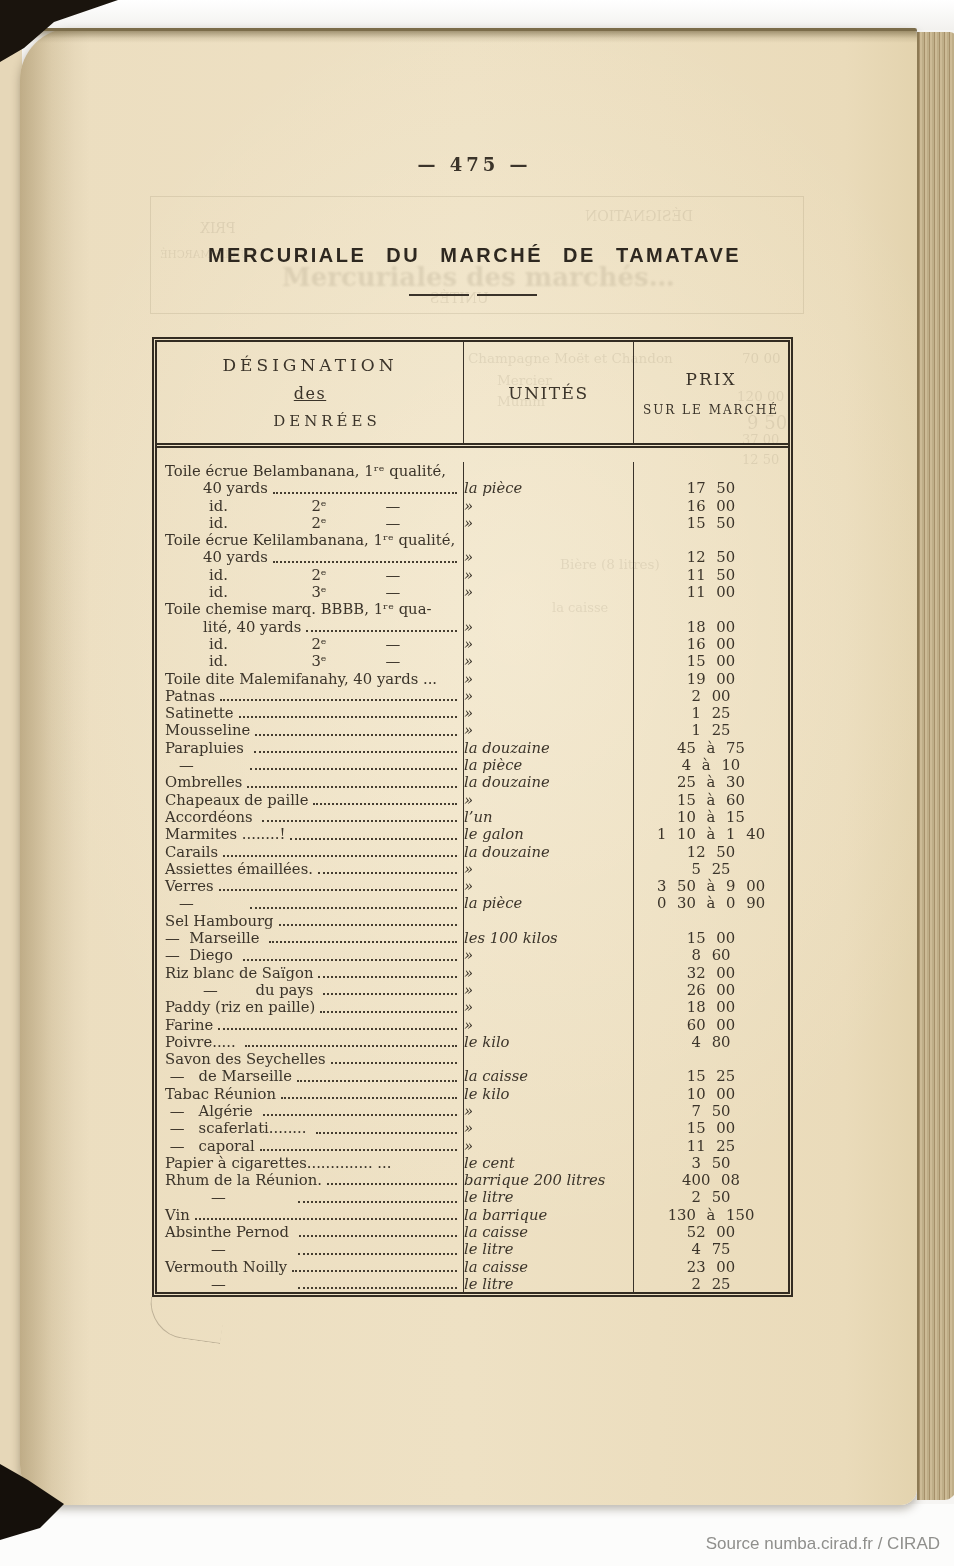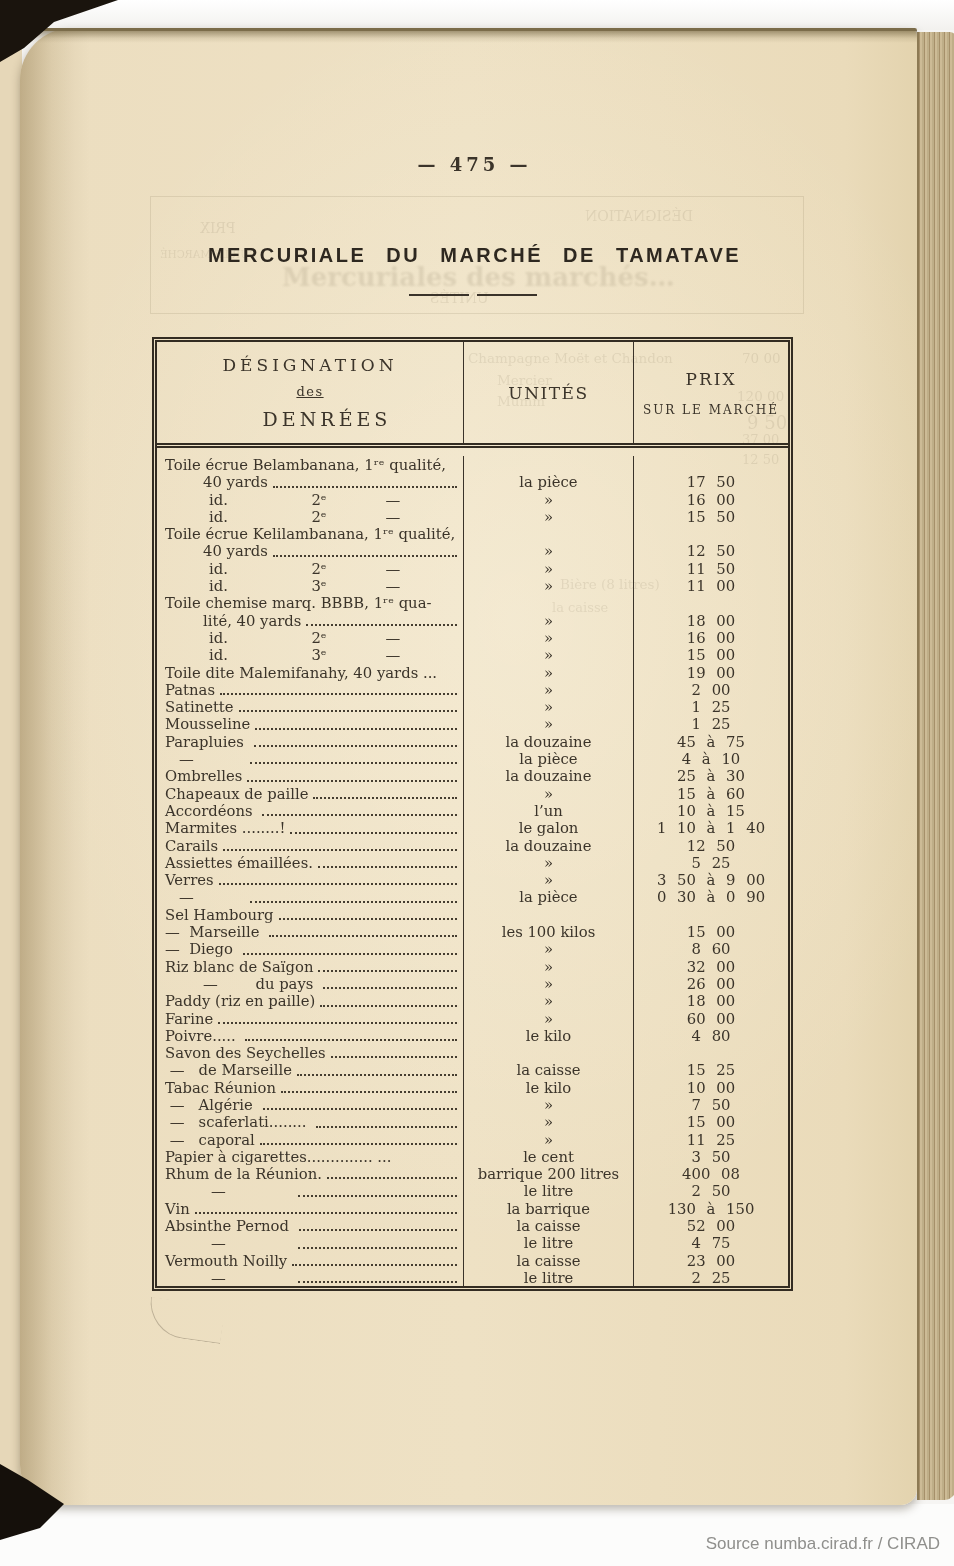--- a/index.html
+++ b/index.html
@@ -46,35 +46,35 @@
   .ghost.m{transform:scaleX(-1);}
   .ghost.b{font-weight:bold;opacity:.14;filter:blur(1px);}
 
   
   .mtable{position:absolute;left:152px;top:337px;width:641px;box-sizing:border-box;
         border:5px double #332c22;}
   .thead{display:flex;height:101px;border-bottom:5px double #332c22;color:#3b342a;}
   .h-des{width:307px;box-sizing:border-box;border-right:1.6px solid #3a332a;
         display:flex;flex-direction:column;align-items:center;justify-content:center;gap:9px;}
   .h-des .l1{font-size:17px;letter-spacing:4px;}
-  .h-des .l2{font-size:13px;letter-spacing:1.5px;text-decoration:underline;}
-  .h-des .l3{font-size:19px;letter-spacing:4px;margin-left:34px;}
+  .h-des .l2{font-size:16px;letter-spacing:1.5px;text-decoration:underline;}
+  .h-des .l3{font-size:15px;letter-spacing:4px;margin-left:34px;}
   .h-unit{width:170px;box-sizing:border-box;border-right:1.6px solid #3a332a;
         display:flex;align-items:center;justify-content:center;font-size:17px;letter-spacing:1.5px;}
   .h-prix{flex:1;display:flex;flex-direction:column;align-items:center;justify-content:center;gap:14px;}
   .h-prix .l1{font-size:17px;letter-spacing:2px;}
   .h-prix .l2{font-size:12px;letter-spacing:2px;}
 
-  .tbody{padding-top:8px;border-radius:29px;}
+  .tbody{padding-top:14px;border-radius:29px;}
   .trow{display:flex;height:17.3px;line-height:17.3px;font-size:14.8px;color:#3b342a;}
   .c-des{width:307px;box-sizing:border-box;border-right:1.6px solid #3a332a;
         display:flex;align-items:flex-end;padding:0 4px 0 8px;overflow:hidden;}
   .c-des .lbl{white-space:pre;}
   .c-unit{width:170px;box-sizing:border-box;border-right:1.6px solid #3a332a;
-        text-align:center;white-space:nowrap;overflow:hidden;}
+        white-space:nowrap;overflow:hidden;font-style:italic;}
   .c-prix{flex:1;text-align:center;word-spacing:6px;white-space:nowrap;}
   .leader{flex:1;border-bottom:2px dotted #453d30;margin:0 2px 3px 5px;min-width:0;}
   .i1{margin-left:38px;}
   .id-l{margin-left:44px;width:64px;}
   .id-o{width:92px;text-align:center;}
   .id-d{flex:1;text-align:center;margin-right:38px;}
   .dash-d1{margin-left:14px;} .dash-d1 + .leader{margin-left:56px;}
   .dash-d2{margin-left:46px;} .dash-d2 + .leader{margin-left:72px;}
 
   .pencil-arc{position:absolute;left:148px;top:1302px;width:74px;height:36px;
@@ -101,21 +101,21 @@
         <div class="ghost b" style="left: 262px; top: 234px; font-size: 26px;">Mercuriales des marchés…</div>
         <div class="ghost m" style="left: 410px; top: 262px; font-size: 14px;">UNITÉS</div>
         <div class="ghost" style="left: 448px; top: 322px; font-size: 13.5px;">Champagne Moët et Chandon</div>
         <div class="ghost" style="left: 722px; top: 322px; font-size: 13.5px;">70 00</div>
         <div class="ghost" style="left: 477px; top: 344px; font-size: 13.5px;">Mercier</div>
         <div class="ghost" style="left: 477px; top: 365px; font-size: 13.5px;">Mumm</div>
         <div class="ghost" style="left: 717px; top: 360px; font-size: 13.5px; text-align: center;">120 00</div>
         <div class="ghost" style="left: 727px; top: 384px; font-size: 18px;">9 50</div>
         <div class="ghost" style="left: 722px; top: 404px; font-size: 13px;">37 00</div>
         <div class="ghost" style="left: 722px; top: 424px; font-size: 13px;">12 50</div>
-        <div class="ghost" style="left: 540px; top: 528px; font-size: 13.5px; margin-top: 20px;">Bière (8 litres)</div>
+        <div class="ghost" style="left: 540px; top: 528px; font-size: 13.5px;">Bière (8 litres)</div>
         <div class="ghost" style="left: 532px; top: 572px; font-size: 13px;">la caisse</div>
       </div>
 
     <div class="page-number ink" style="position:absolute;left:132px;top:126px;">— 475 —</div>
 
     <h1 class="title" style="left:132px;top:216px;">MERCURIALE DU MARCHÉ DE TAMATAVE</h1>
     <div class="title-rule" style="left:389px;top:266px;"></div>
 
     <div class="mtable" style="left:132px;top:309px;">
       <div class="thead">

